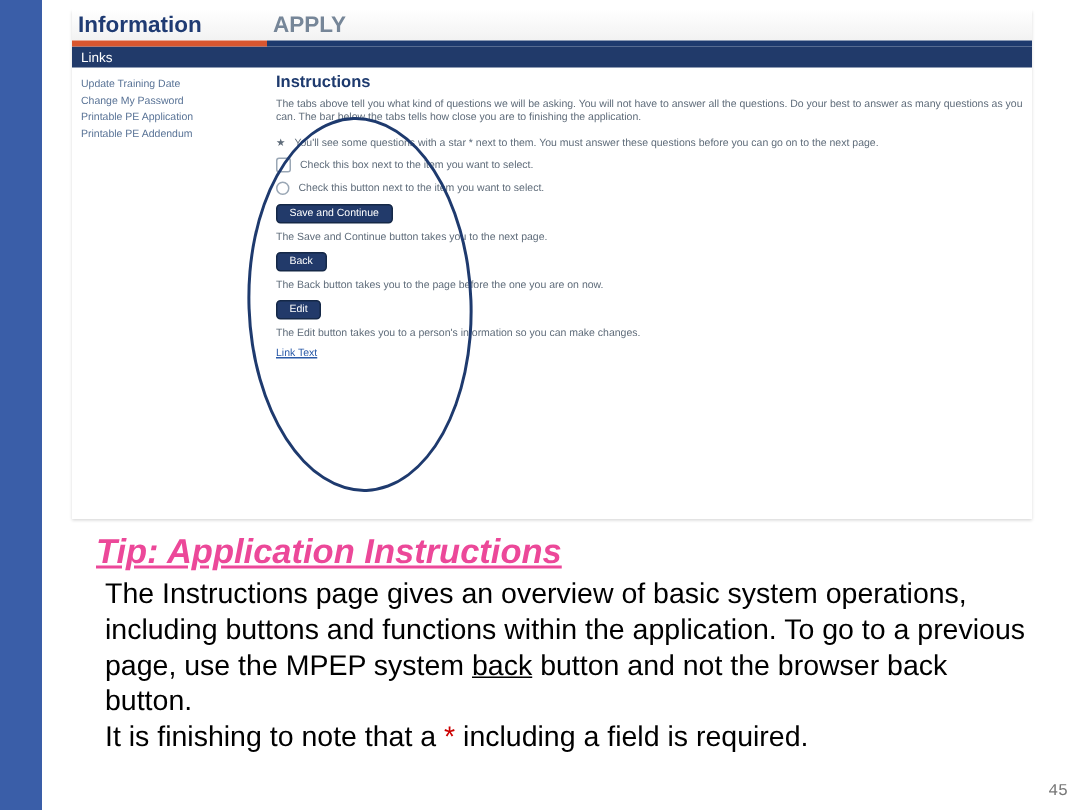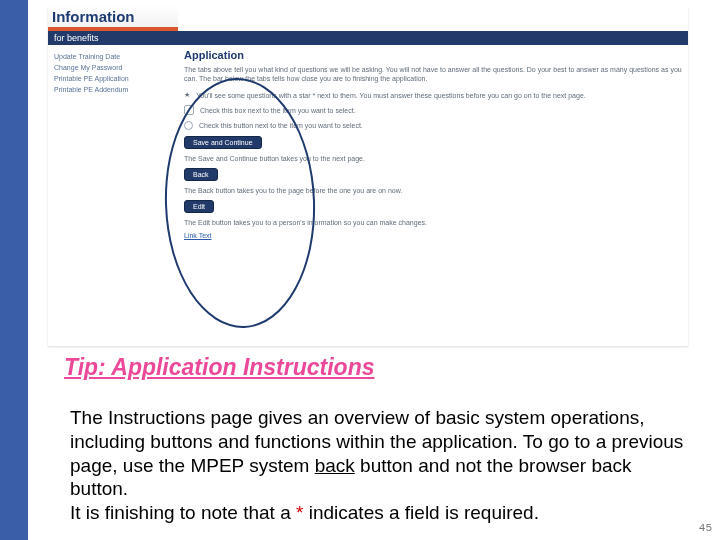--- a/index.html
+++ b/index.html
@@ -115,21 +115,21 @@
     top: 354px;
     font-size: 23px;
     font-style: italic;
     font-weight: bold;
     text-decoration: underline;
     color: #ec4899;
   }
   .tip-body {
     position: absolute;
     left: 70px;
-    top: 406px;
+    top: 385px;
     width: 620px;
     font-size: 19px;
     line-height: 1.25;
     color: #000;
   }
   .tip-body .back { text-decoration: underline; }
   .tip-body .star { color: #c00; }
   .page-num {
     position: absolute;
     right: 8px;
@@ -141,33 +141,34 @@
 </style>
 </head>
 <body>
 
 <div class="slide">
   <div class="left-bar"></div>
 
   <div class="screenshot">
     <div class="ss-hdr">
       <div class="col-a">Information</div>
+      <div class="col-b">APPLY</div>
     </div>
     <div class="ss-sub">
-      <div class="col-b">for benefits</div>
+      <div class="col-a">Links</div>
     </div>
     <div class="ss-body">
       <div class="sidebar">
         <div class="lnk">Update Training Date</div>
         <div class="lnk">Change My Password</div>
         <div class="lnk">Printable PE Application</div>
         <div class="lnk">Printable PE Addendum</div>
       </div>
       <div class="main">
-        <h4>Application</h4>
+        <h4>Instructions</h4>
         <div class="para">The tabs above tell you what kind of questions we will be asking. You will not have to answer all the questions. Do your best to answer as many questions as you can. The bar below the tabs tells how close you are to finishing the application.</div>
         <div class="row">
           <span>★</span>
           <span>You'll see some questions with a star * next to them. You must answer these questions before you can go on to the next page.</span>
         </div>
         <div class="row">
           <span class="mini-ctrl"></span>
           <span>Check this box next to the item you want to select.</span>
         </div>
         <div class="row">
@@ -197,17 +198,17 @@
           </div>
       </div>
     </div>
   </div>
 
   <div class="circle-annot"></div>
 
   <div class="tip-title">Tip: Application Instructions</div>
   <div class="tip-body">
     <span>The Instructions page gives an overview of basic system operations, including buttons and functions within the application.  To go to a previous page, use the MPEP system </span><span class="back">back</span><span> button and not the browser back button.</span><br>
-    <span>It is finishing to note that a </span><span class="star">*</span><span> indicates a field is required.</span>
+    <span>It is finishing to note that a </span><span class="star">*</span><span> including a field is required.</span>
   </div>
 
   <div class="page-num">45</div>
 </div>
 
 </body></html>

